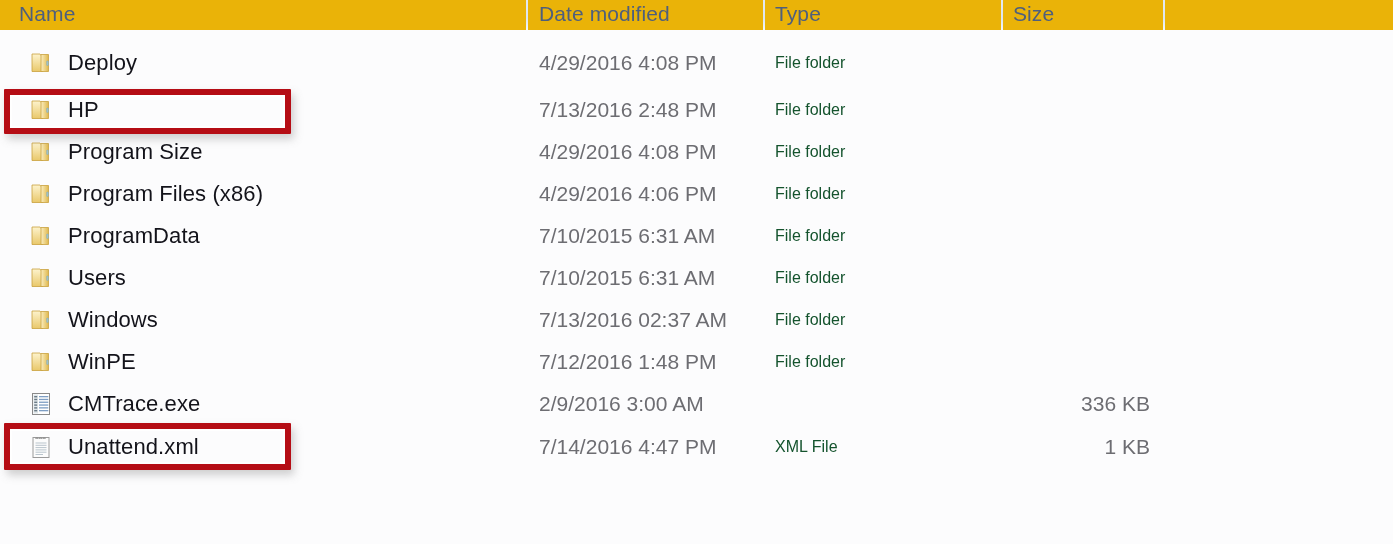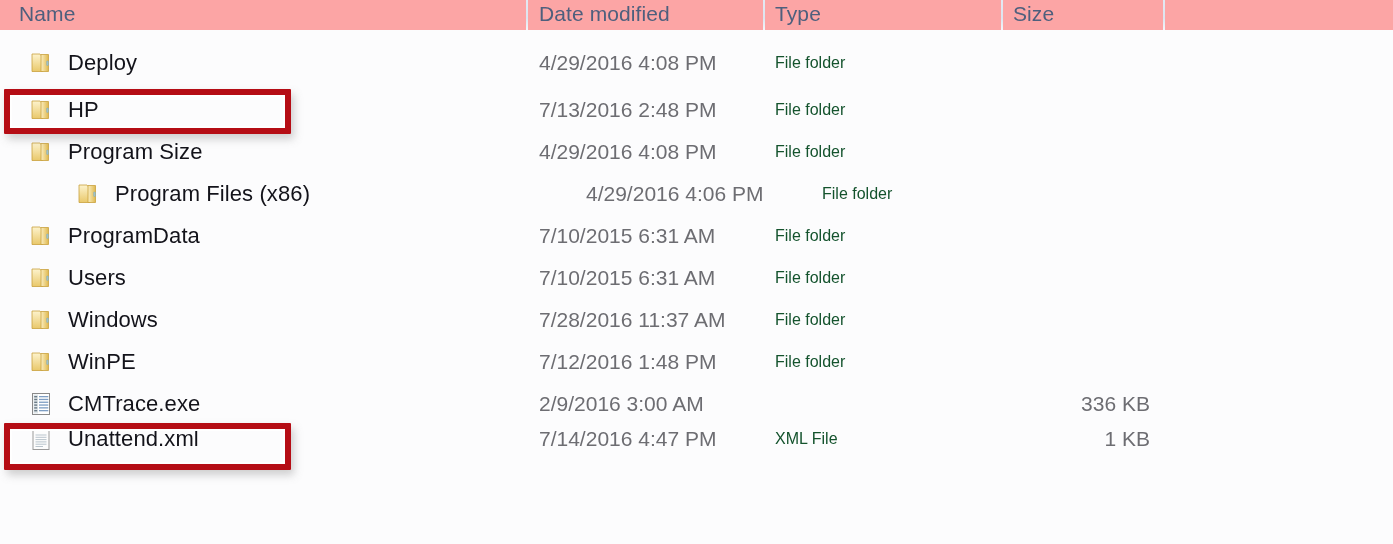--- a/index.html
+++ b/index.html
@@ -15,21 +15,21 @@
     font-family: "Liberation Sans", sans-serif;
     background: #fcfcfd;
   }
 
   
   #header-row {
     position: absolute;
     left: 0; top: 0;
     width: 1393px;
     height: 30px;
-    background: #fca5a5;
+    background: #eab308;
   }
   .col-head {
     position: absolute;
     top: 2px;
     font-size: 21px;
     color: #4e5f7d;
     letter-spacing: 0.1px;
     white-space: nowrap;
   }
   #head-name { left: 19px; }
@@ -224,21 +224,21 @@
     <path d="M4 4 h8 l2 2.5 h1 v15 h-11 z" fill="url(#fgA)" stroke="#c9a13c" stroke-width="0.8"></path>
     <path d="M13 4.5 h7.5 v17 h-7.5 z" fill="url(#fgB)" stroke="#c9a13c" stroke-width="0.8"></path>
     <rect x="18.6" y="11" width="1.8" height="4.5" rx="0.6" fill="#9fc4cf" stroke="#7fa6b3" stroke-width="0.4"></rect>
   </svg>
         <span class="fname">Program Size</span>
       </div>
       <div class="cell-date">4/29/2016 4:08 PM</div>
       <div class="cell-type">File folder</div>
       <div class="cell-size"></div>
     </div>
-    <div class="file-row" style="top: 143px; margin-left: 47px;">
+    <div class="file-row" style="top: 143px;">
       <div class="cell-name">
         <svg class="icon" viewBox="0 0 26 26">
     <defs>
       <linearGradient id="fgA" x1="0" y1="0" x2="0" y2="1">
         <stop offset="0" stop-color="#fdf3cd"></stop>
               <stop offset="1" stop-color="#e9c86a"></stop>
       </linearGradient>
       <linearGradient id="fgB" x1="0" y1="0" x2="1" y2="0">
         <stop offset="0" stop-color="#fbeec0"></stop>
               <stop offset="1" stop-color="#dfb84e"></stop>
@@ -312,21 +312,21 @@
         <stop offset="0" stop-color="#fbeec0"></stop>
               <stop offset="1" stop-color="#dfb84e"></stop>
       </linearGradient>
     </defs>
     <path d="M4 4 h8 l2 2.5 h1 v15 h-11 z" fill="url(#fgA)" stroke="#c9a13c" stroke-width="0.8"></path>
     <path d="M13 4.5 h7.5 v17 h-7.5 z" fill="url(#fgB)" stroke="#c9a13c" stroke-width="0.8"></path>
     <rect x="18.6" y="11" width="1.8" height="4.5" rx="0.6" fill="#9fc4cf" stroke="#7fa6b3" stroke-width="0.4"></rect>
   </svg>
         <span class="fname">Windows</span>
       </div>
-      <div class="cell-date">7/28/2016 11:37 AM</div>
+      <div class="cell-date">7/13/2016 02:37 AM</div>
       <div class="cell-type">File folder</div>
       <div class="cell-size"></div>
     </div>
     <div class="file-row" style="top: 311px;">
       <div class="cell-name">
         <svg class="icon" viewBox="0 0 26 26">
     <defs>
       <linearGradient id="fgA" x1="0" y1="0" x2="0" y2="1">
         <stop offset="0" stop-color="#fdf3cd"></stop>
               <stop offset="1" stop-color="#e9c86a"></stop>
@@ -366,21 +366,21 @@
             <rect x="11" y="13.4" width="9.3" height="1.3"></rect>
       <rect x="11" y="16.2" width="9.3" height="1.3"></rect>
             <rect x="11" y="19" width="9.3" height="1.3"></rect>
     </g>
   </svg>
         <span class="fname">CMTrace.exe</span>
       </div>
       <div class="cell-date">2/9/2016 3:00 AM</div>
       <div class="cell-size">336 KB</div>
     </div>
-    <div class="file-row" style="top: 388px;">
+    <div class="file-row" style="top: 396px;">
       <div class="cell-name">
         <svg class="icon" viewBox="0 0 26 26">
     <rect x="5" y="3.5" width="16" height="20" fill="#fcfcfc" stroke="#9a9a9a" stroke-width="1"></rect>
     <g stroke="#b9c4cc" stroke-width="1">
       <line x1="7.5" y1="9" x2="18.5" y2="9"></line>
             <line x1="7.5" y1="11.3" x2="18.5" y2="11.3"></line>
       <line x1="7.5" y1="13.6" x2="18.5" y2="13.6"></line>
             <line x1="7.5" y1="15.9" x2="18.5" y2="15.9"></line>
       <line x1="7.5" y1="18.2" x2="18.5" y2="18.2"></line>
             <line x1="7.5" y1="20.5" x2="15" y2="20.5"></line>

